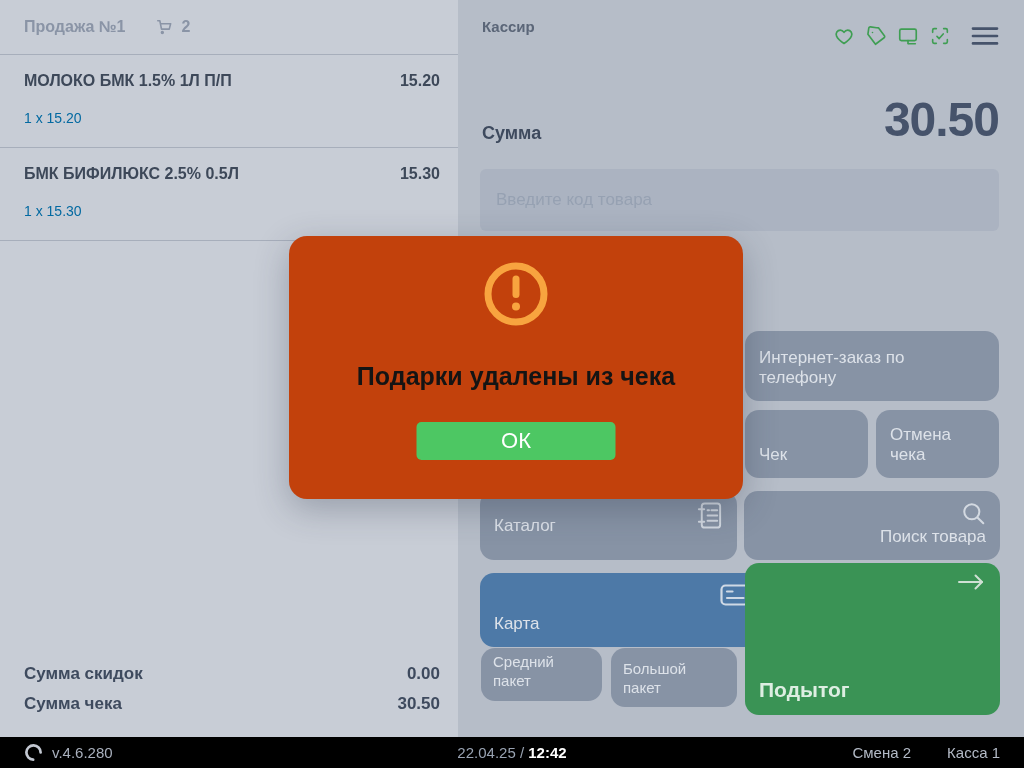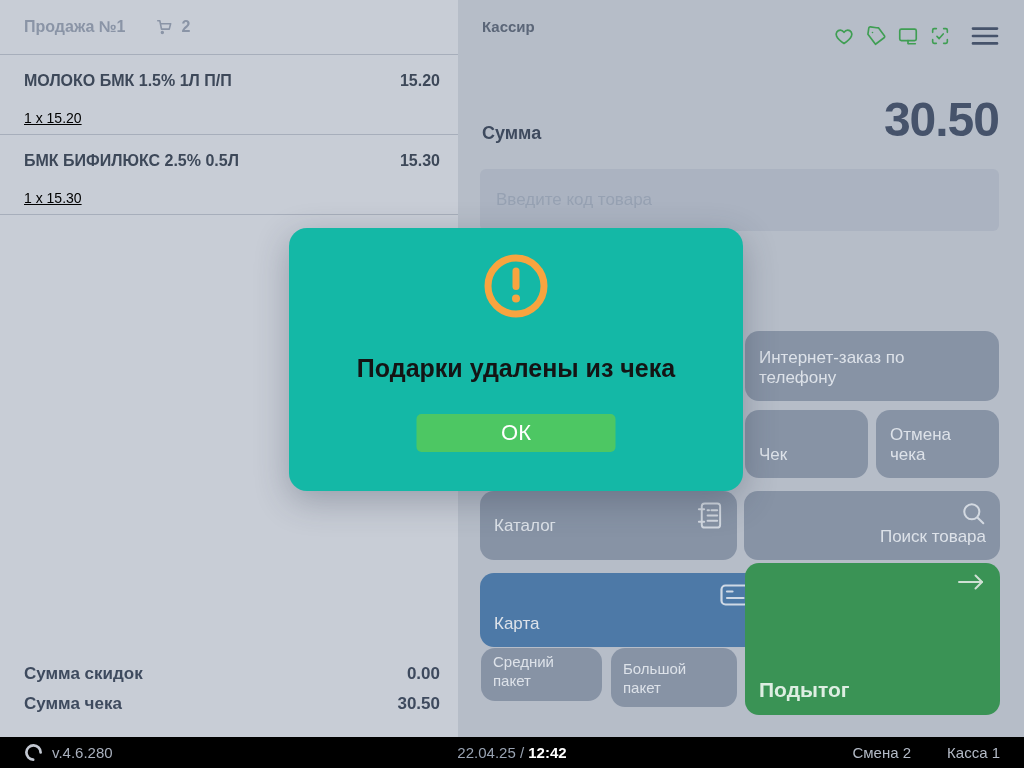--- a/index.html
+++ b/index.html
@@ -4,23 +4,23 @@
 <style>
   * { margin:0; padding:0; box-sizing:border-box; }
   html,body { width:1024px; height:768px; }
   body { font-family:"Liberation Sans", sans-serif; }
   .app { position:relative; width:1024px; height:768px; overflow:hidden; background:#b6bdc8; }
 
   
   .left-panel { position:absolute; left:0; top:0; width:458px; height:737px; background:#c8cdd6; }
   .lp-header { height:55px; display:flex; align-items:center; padding:0 24px; border-bottom:1px solid #a7aebb; color:#8a94a6; font-size:16px; font-weight:bold; }
   .lp-header .cart-wrap { display:flex; align-items:center; gap:8px; margin-left:28px; color:#8a94a6; }
-  .lp-item { padding:17px 18px 8px 24px; border-bottom:1px solid #a7aebb; cursor:pointer; }
+  .lp-item { padding:17px 18px 21px 24px; border-bottom:1px solid #a7aebb; cursor:pointer; }
   .lp-item-top { display:flex; justify-content:space-between; font-weight:bold; font-size:16px; color:#3d4859; }
-  .lp-item-qty { margin-top:20px; font-size:14px; color:#000000;text-decoration:underline; }
+  .lp-item-qty { margin-top:20px; font-size:14px; color:#0369a1; }
   .lp-summary { position:absolute; left:24px; right:18px; bottom:18px; }
   .lp-summary-row { display:flex; justify-content:space-between; font-weight:bold; font-size:17px; color:#3e4a5e; line-height:30px; }
 
   
   .right-panel { position:absolute; left:458px; top:0; width:566px; height:737px; background:#b6bdc8; }
   .rp-cashier { position:absolute; left:24px; top:18px; font-size:15px; font-weight:bold; color:#5b6678; }
   .rp-toolbar { position:absolute; top:25px; right:25px; display:flex; align-items:center; gap:10px; }
   .rp-toolbar .tb-icon { color:#3f9e53; display:flex; cursor:pointer; }
   .rp-toolbar .menu { margin-left:10px; cursor:pointer; display:flex; }
   .rp-sum-label { position:absolute; left:24px; top:123px; font-size:18px; font-weight:bold; color:#3e4a5e; }
@@ -36,21 +36,21 @@
   .btn-catalog  { left:22px;  top:491px; width:257px; height:69px;align-items:center; }
   .btn-search   { left:286px; top:491px; width:256px; height:69px;justify-content:flex-end; }
   .btn-card     { left:22px;  top:573px; width:284px; height:74px; background:#4d79a7; }
   .btn-card .btn-icon { color:#cfd9e5; }
   .btn-subtotal { left:287px; top:563px; width:255px; height:152px; background:#3a9355; color:#ddeee2; font-size:21px; font-weight:bold; }
   .btn-subtotal .btn-icon { color:#cfe0d4; top:10px; right:14px; }
   .btn-medium   { left:23px;  top:648px; width:121px; height:53px; font-size:15px; line-height:19px; padding:11px 12px; }
   .btn-large    { left:153px; top:648px; width:126px; height:59px; font-size:15px; line-height:19px; padding:10px 12px; }
 
   
-  .modal { position:absolute; left:289px; top:228px; width:454px; height:263px; background:#14b8a6; border-radius:18px; box-shadow:0 10px 34px rgba(40,50,70,.30); z-index:10; }
+  .modal { position:absolute; left:289px; top:236px; width:454px; height:263px; background:#c2410c; border-radius:18px; box-shadow:0 10px 34px rgba(40,50,70,.30); z-index:10; }
   .modal-icon { position:absolute; left:50%; top:24px; transform:translateX(-50%); }
   .modal-message { position:absolute; left:0; right:0; top:126px; text-align:center; font-size:25px; font-weight:bold; color:#141414; }
   .modal-ok { position:absolute; left:50%; transform:translateX(-50%); top:186px; width:199px; height:38px; background:#4dc763; border:none; border-radius:5px; color:#ffffff; font-size:22px; font-family:"Liberation Sans",sans-serif; cursor:pointer; }
 
   
   .status-bar { position:absolute; left:0; bottom:0; width:1024px; height:31px; background:#000000; display:flex; align-items:center; padding:0 24px; font-size:15px; color:#a9b0bd; }
   .sb-left { display:flex; align-items:center; gap:9px; }
   .sb-center { position:absolute; left:0; right:0; text-align:center; color:#99a3b2; }
   .sb-center b { color:#ffffff; font-weight:bold; }
   .sb-right { margin-left:auto; display:flex; gap:36px; color:#b3bac6; }

